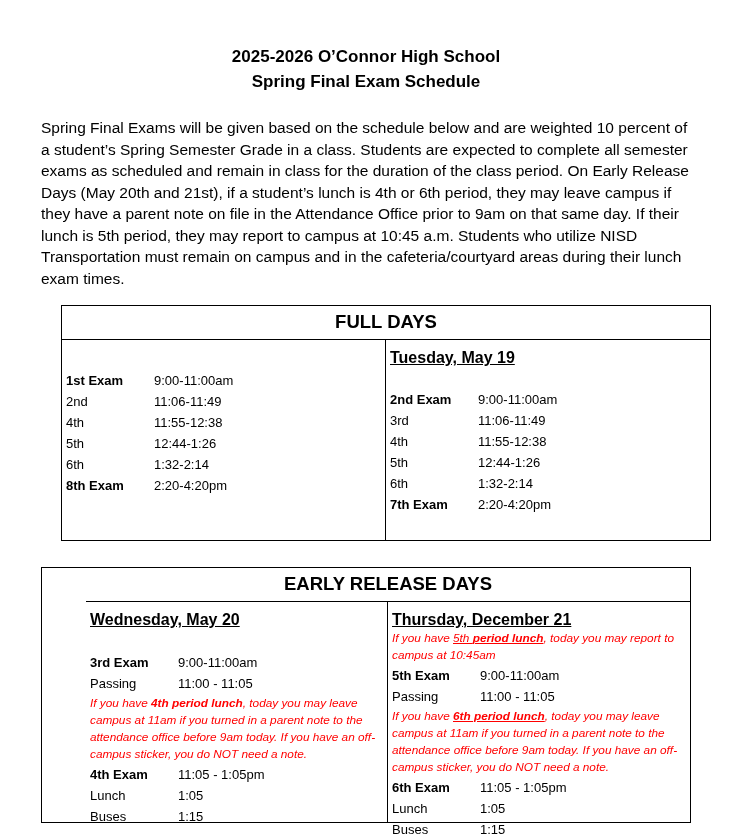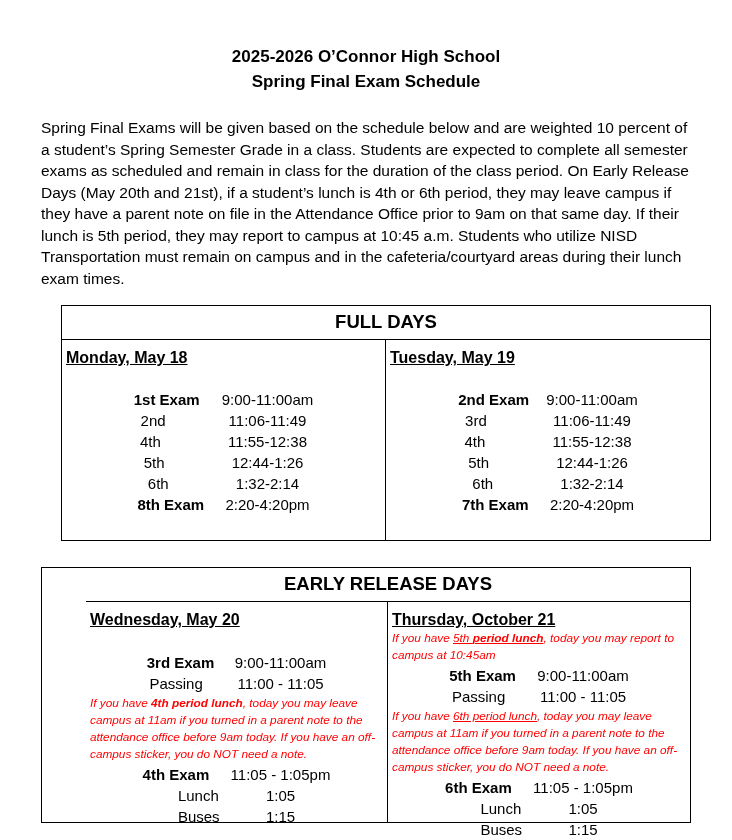--- a/index.html
+++ b/index.html
@@ -44,21 +44,21 @@
   }
   .day-cell.first { border-right: 1.5px solid #000; }
   .day-heading {
     font-weight: bold;
     font-size: 16px;
     line-height: 19px;
     text-decoration: underline;
   }
   .spacer-full { height: 22px; }
   .spacer-early { height: 23px; }
-  .exam-row { display: flex; font-size: 15px; line-height: 21px; justify-content: center; }
+  .exam-row { display: flex; font-size: 13px; line-height: 21px; }
   .exam-label { width: 88px; flex: none; }
   .exam-label.bold { font-weight: bold; }
   .red-note {
     color: #ff0000;
     font-style: italic;
     font-size: 11.8px;
     line-height: 17px;
     margin: 1px 0 1px 0;
   }
 </style>
@@ -72,21 +72,20 @@
     <div>Spring Final Exam Schedule</div>
   </div>
 
   <p class="intro">Spring Final Exams will be given based on the schedule below and are weighted 10 percent of a student’s Spring Semester Grade in a class. Students are expected to complete all semester exams as scheduled and remain in class for the duration of the class period. On Early Release Days (May 20th and 21st), if a student’s lunch is 4th or 6th period, they may leave campus if they have a parent note on file in the Attendance Office prior to 9am on that same day. If their lunch is 5th period, they may report to campus at 10:45 a.m. Students who utilize NISD Transportation must remain on campus and in the cafeteria/courtyard areas during their lunch exam times.</p>
 
   <div class="sched-table full-days-table">
     <div class="table-title-row">FULL DAYS</div>
     <div class="table-body">
 
       <div class="day-cell first">
-        <div class="day-heading">Monday, May 18</div>
         <div class="spacer-full"></div>
         <div class="exam-row">
           <span class="exam-label bold">1st Exam</span>
           <span class="exam-time">9:00-11:00am</span>
         </div>
         <div class="exam-row">
           <span class="exam-label">2nd</span>
           <span class="exam-time">11:06-11:49</span>
         </div>
         <div class="exam-row">
@@ -163,31 +162,31 @@
           <span class="exam-label">Lunch</span>
           <span class="exam-time">1:05</span>
         </div>
         <div class="exam-row">
           <span class="exam-label">Buses</span>
           <span class="exam-time">1:15</span>
         </div>
       </div>
 
       <div class="day-cell">
-        <div class="day-heading">Thursday, October 21</div>
+        <div class="day-heading">Thursday, December 21</div>
         <div class="red-note"><span>If you have </span><span style="text-decoration: underline;">5th </span><span style="font-weight: bold; text-decoration: underline;">period lunch</span><span>, today you may report to campus at 10:45am</span></div>
         <div class="exam-row">
           <span class="exam-label bold">5th Exam</span>
           <span class="exam-time">9:00-11:00am</span>
         </div>
         <div class="exam-row">
           <span class="exam-label">Passing</span>
           <span class="exam-time">11:00 - 11:05</span>
         </div>
-        <div class="red-note"><span>If you have </span><span style="font-weight: normal; text-decoration: underline;">6th period lunch</span><span>, today you may leave campus at 11am if you turned in a parent note to the attendance office before 9am today. If you have an off-campus sticker, you do NOT need a note.</span></div>
+        <div class="red-note"><span>If you have </span><span style="font-weight: bold; text-decoration: underline;">6th period lunch</span><span>, today you may leave campus at 11am if you turned in a parent note to the attendance office before 9am today. If you have an off-campus sticker, you do NOT need a note.</span></div>
         <div class="exam-row">
           <span class="exam-label bold">6th Exam</span>
           <span class="exam-time">11:05 - 1:05pm</span>
         </div>
         <div class="exam-row">
           <span class="exam-label">Lunch</span>
           <span class="exam-time">1:05</span>
         </div>
         <div class="exam-row">
           <span class="exam-label">Buses</span>

